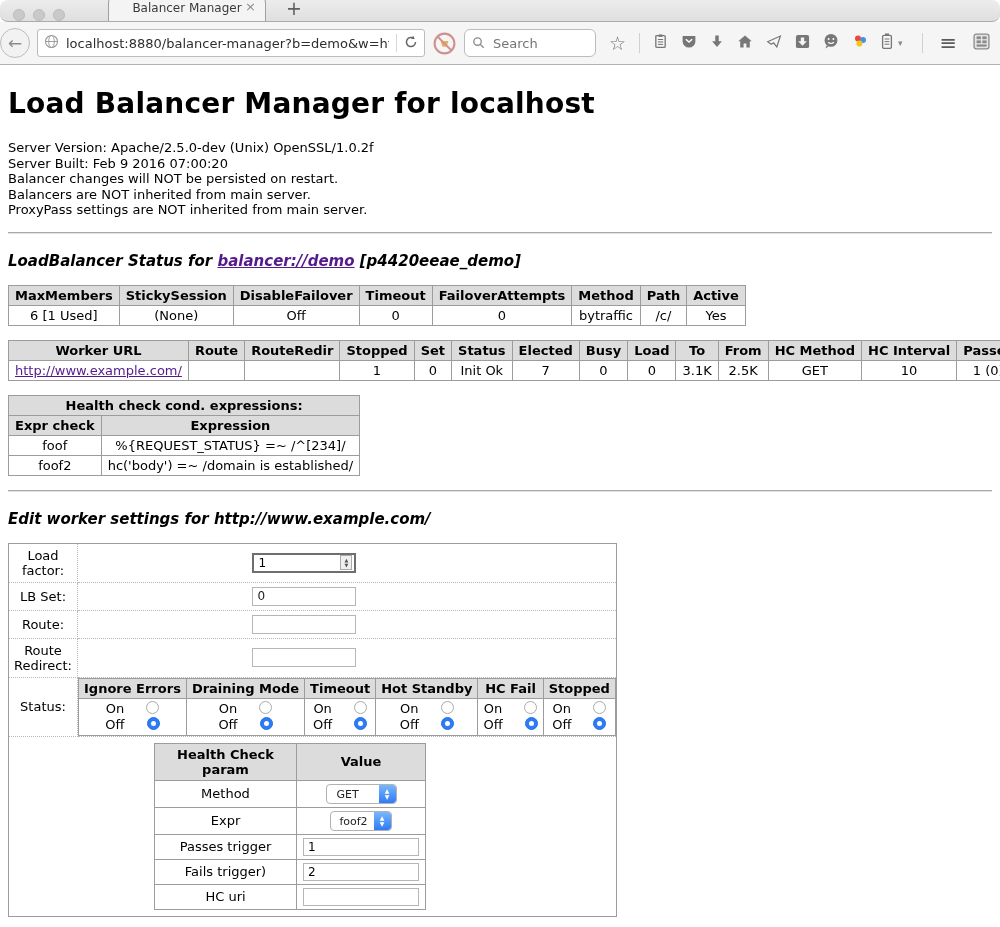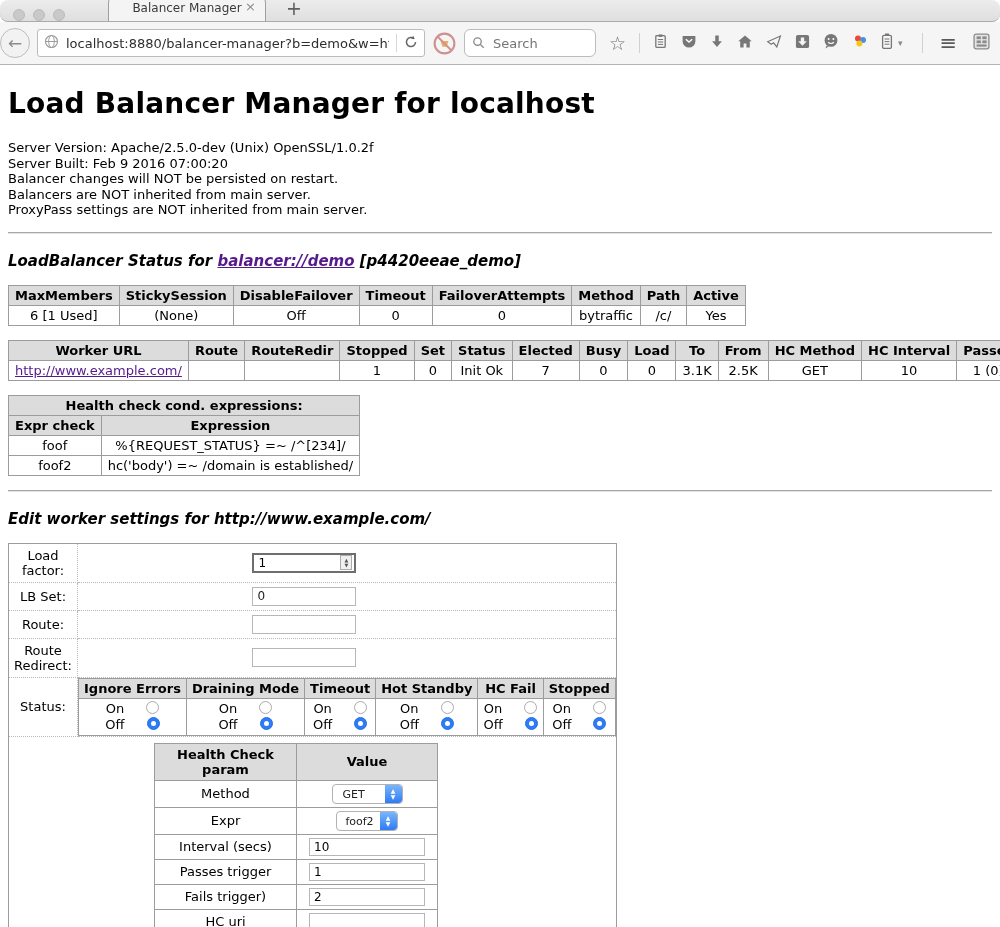--- a/index.html
+++ b/index.html
@@ -91,21 +91,21 @@
   td.nopad { padding:0 !important; }
   table.status { border-collapse:collapse; width:100%; font-size:13px; }
   table.status th, table.status td { border:1px solid #9c9c9c; padding:2px 5px; }
   table.status th { background:#dcdcdc; white-space:nowrap; }
   .radio-line { display:flex; justify-content:center; gap:22px; line-height:16px; }
   .radio { display:inline-block; width:13px; height:13px; border-radius:50%; border:1px solid #ababab; background:#fff; }
   .radio.checked { background:#2e7bf6; border-color:#2271e8; position:relative; }
   .radio.checked::after { content:""; position:absolute; width:5px; height:5px; border-radius:50%; background:#fff; top:3px; left:3px; }
 
   table.hc { border-collapse:collapse; font-size:13px; margin:2px 0 2px 140px; border:1px solid #9c9c9c; }
-  table.hc th, table.hc td { border:1px solid #9c9c9c; padding:3px 12px; }
+  table.hc th, table.hc td { border:1px solid #9c9c9c; padding:3px 6px; }
   table.hc th { background:#dcdcdc; }
   td.hc-param { width:142px; text-align:center; }
   td.hc-value { width:128px; text-align:left; }
   .hc-input { width:116px; height:18px; border:1px solid #b6b6b6; font-size:12px; padding:1px 4px; font-family:"DejaVu Sans", sans-serif; }
   .sel-center { text-align:center !important; }
   .mac-select {
     display:inline-flex; align-items:stretch; height:20px; border:1px solid #b2b2b2; border-radius:4px;
     background:#fff; font-size:11px; overflow:hidden; vertical-align:middle;
   }
   .mac-select .sel-label { padding:3px 6px 0 10px; min-width:52px; text-align:left; color:#222; }
@@ -492,24 +492,20 @@
           <tr>
             <td class="hc-param">Expr</td>
             <td class="hc-value sel-center">
               <span class="mac-select small">
                 <span class="sel-label">foof2</span>
                 <span class="stepper">▲<br>▼</span>
               </span>
             </td>
           </tr>
           <tr>
-            <td class="hc-param">Interval (secs)</td>
-            <td class="hc-value"><input class="hc-input" type="text" value="10" style=""></td>
-          </tr>
-          <tr>
             <td class="hc-param">Passes trigger</td>
             <td class="hc-value"><input class="hc-input" type="text" value="1" style=""></td>
           </tr>
           <tr>
             <td class="hc-param">Fails trigger)</td>
             <td class="hc-value"><input class="hc-input" type="text" value="2" style=""></td>
           </tr>
           <tr>
             <td class="hc-param">HC uri</td>
             <td class="hc-value"><input class="hc-input" type="text" value="" style=""></td>

